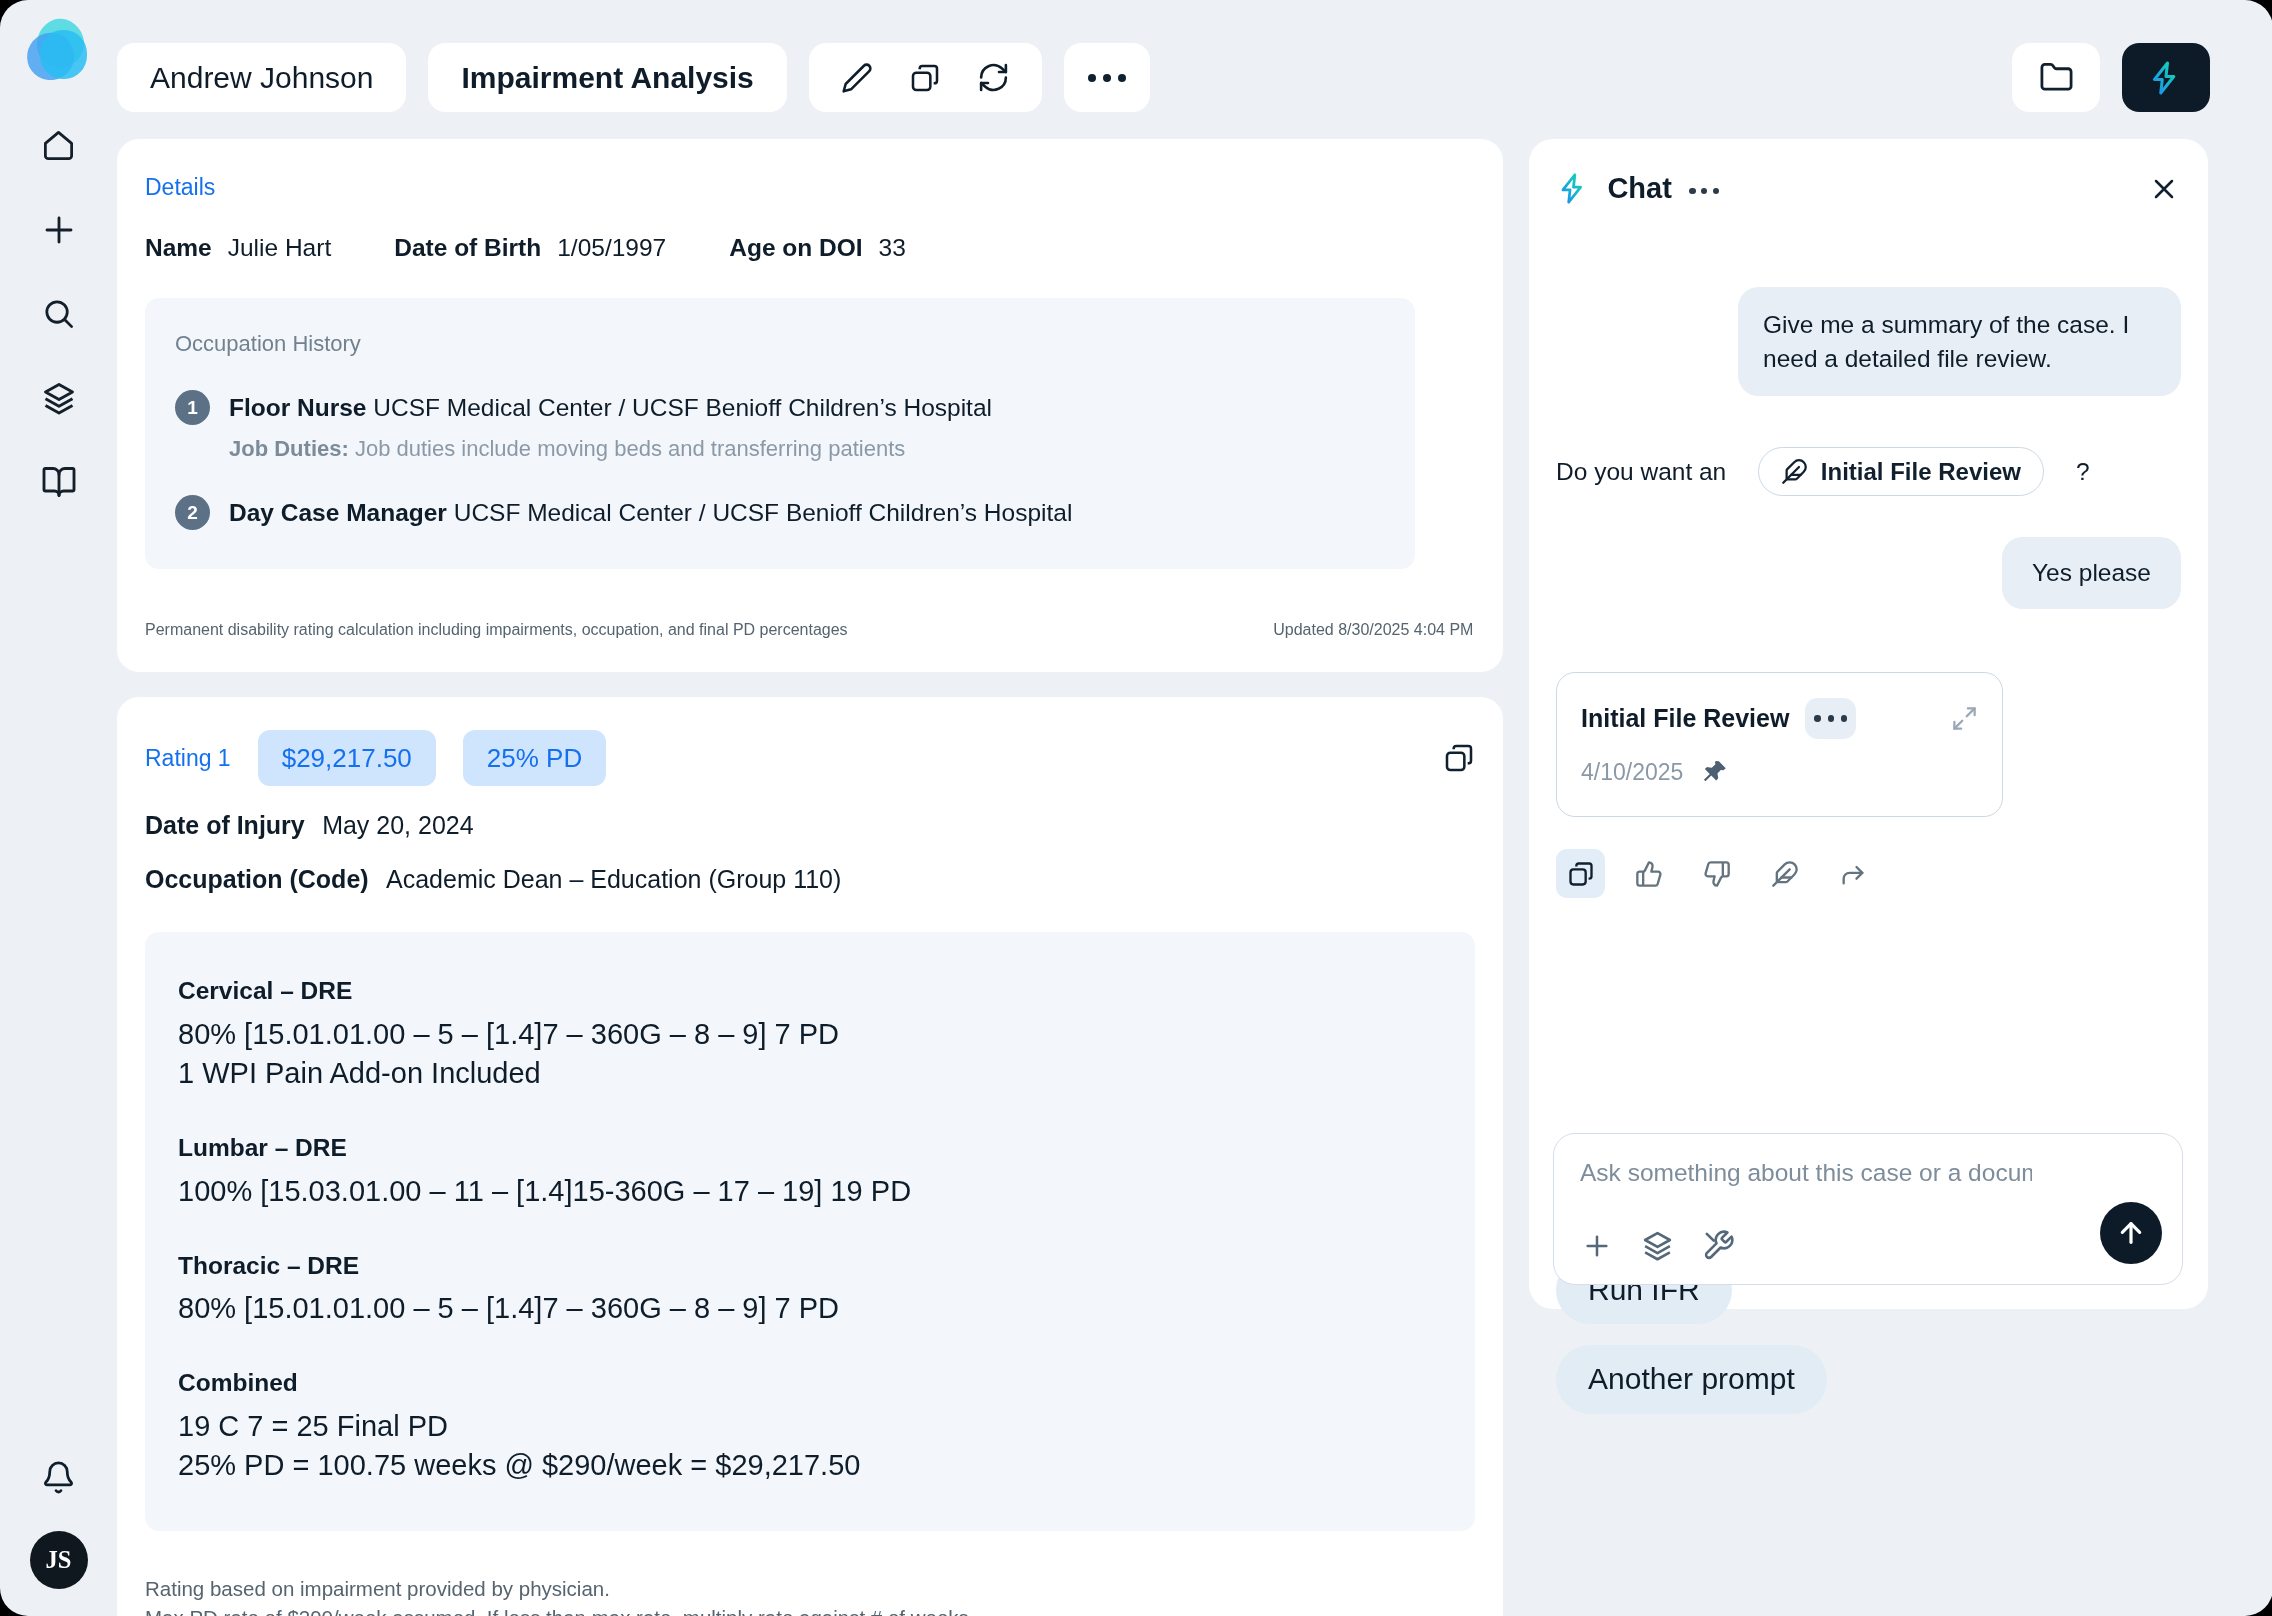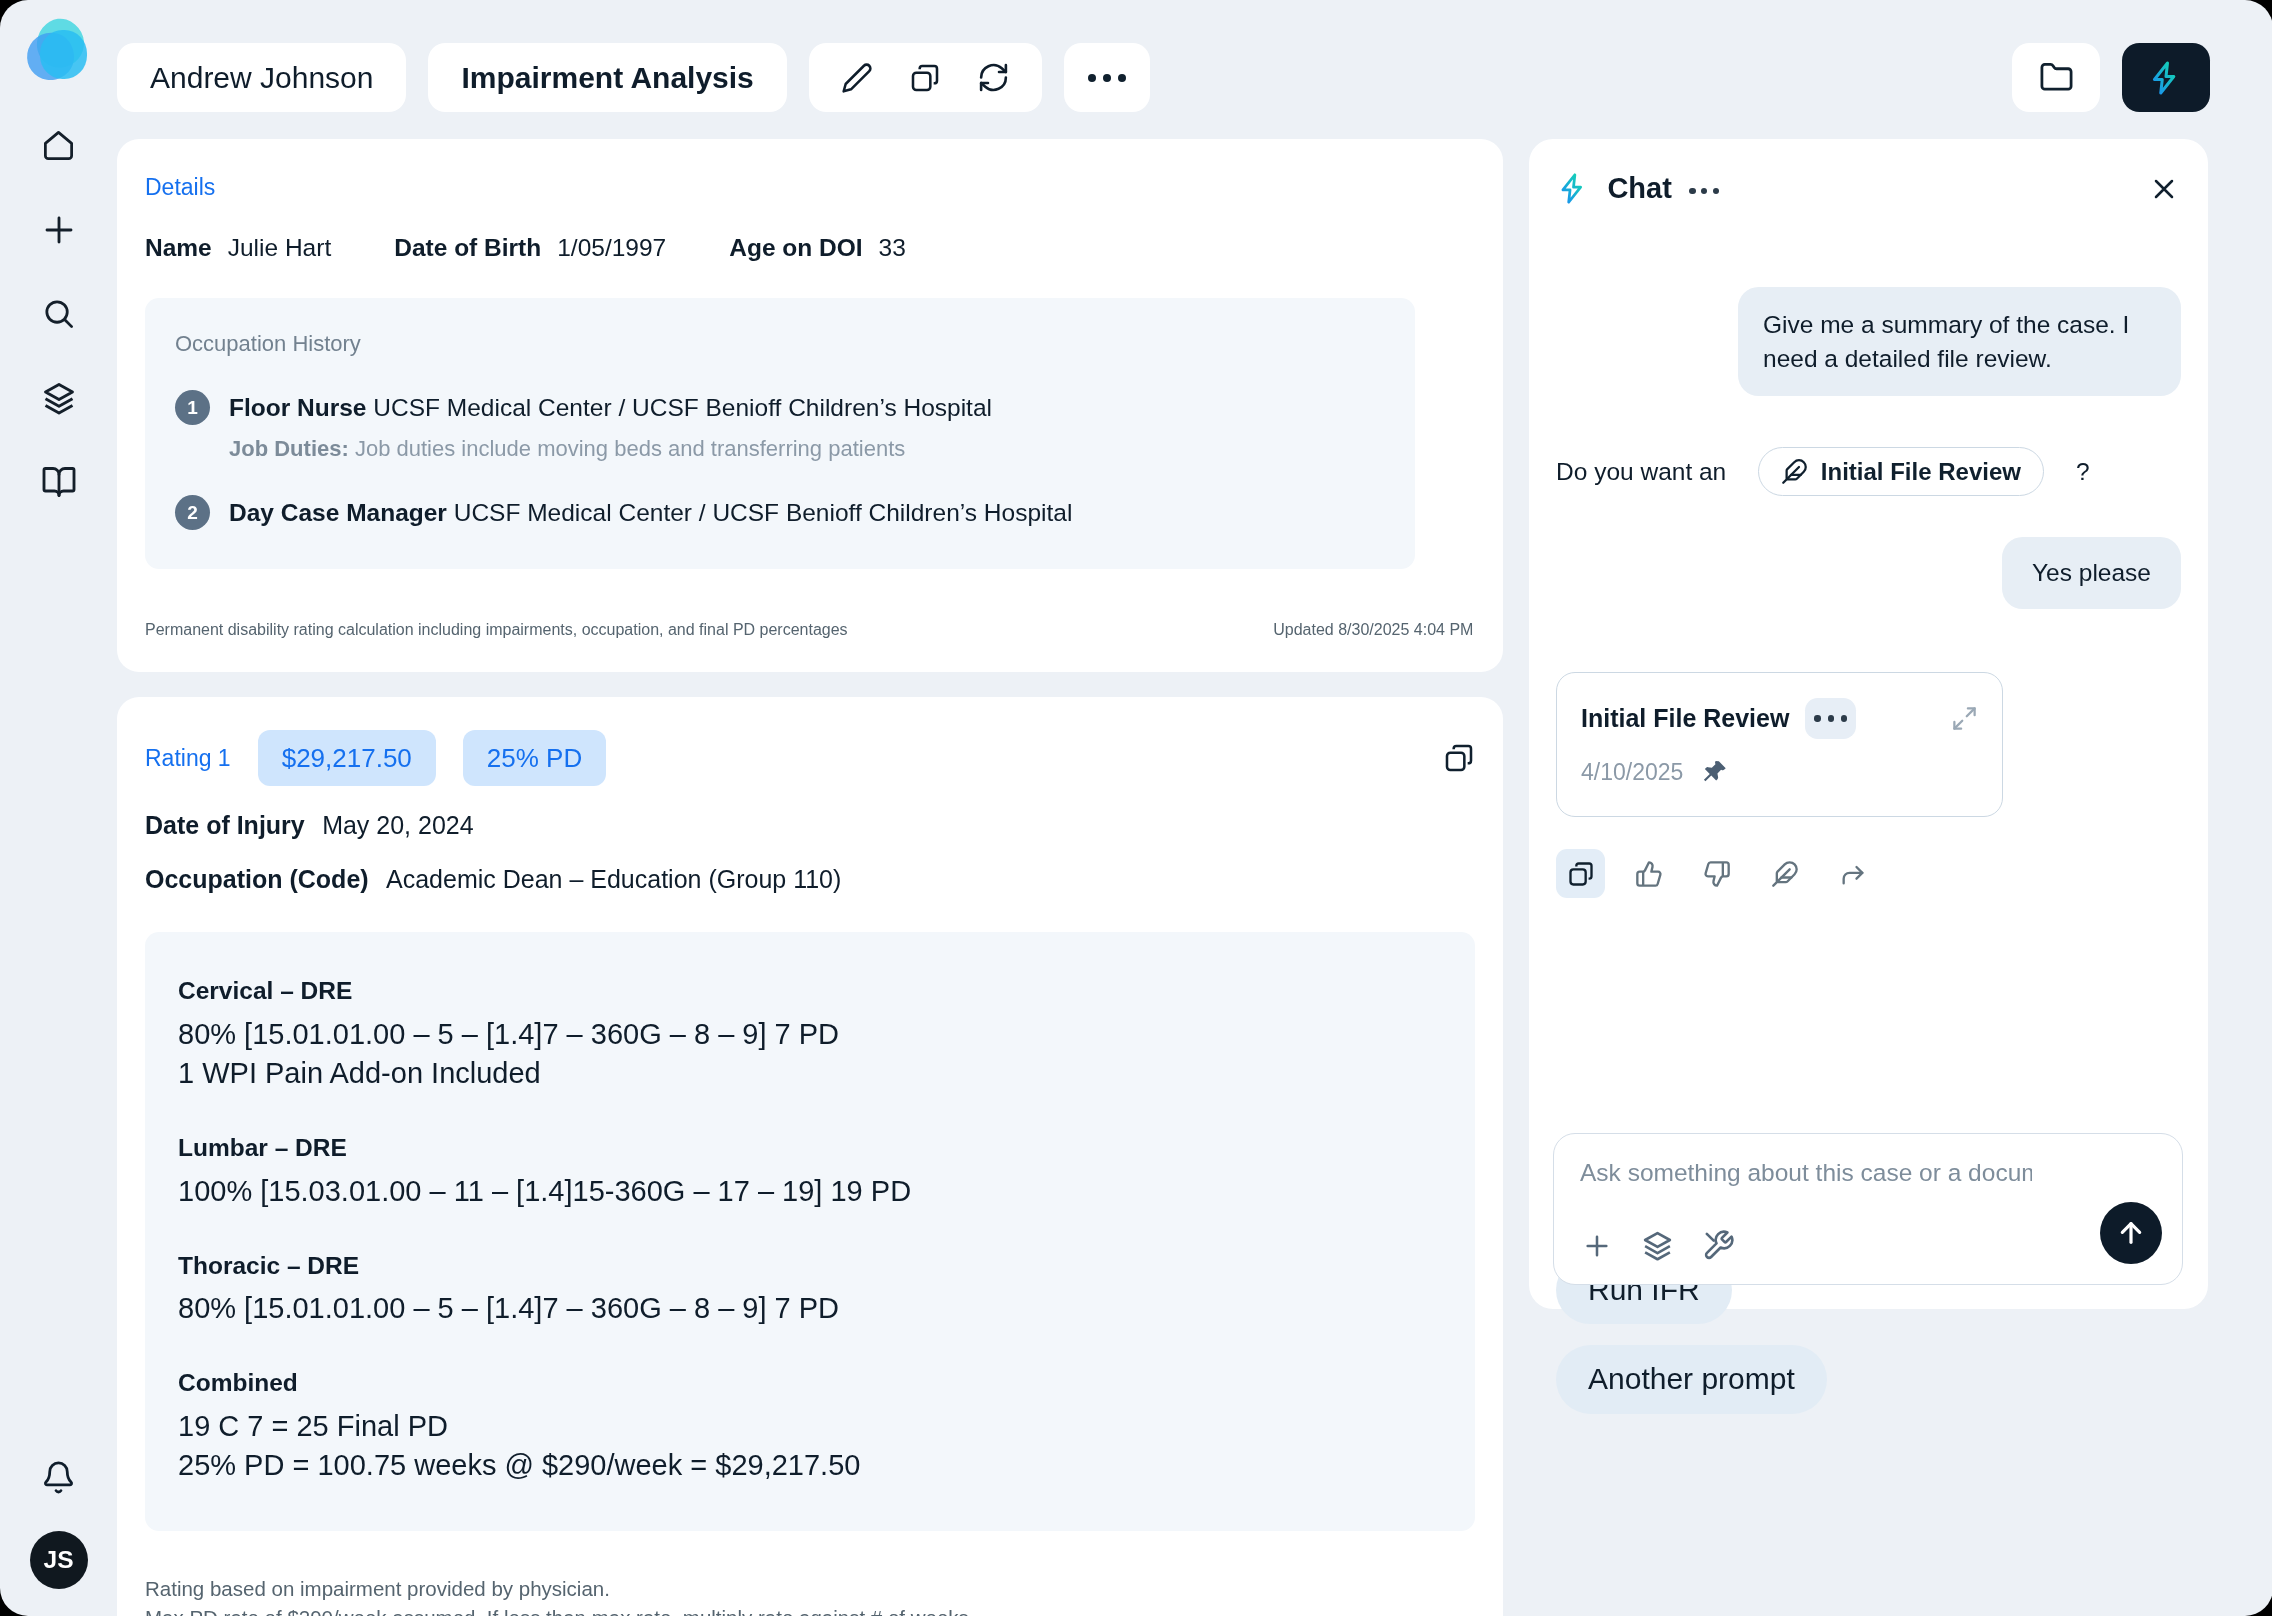--- a/index.html
+++ b/index.html
@@ -8,21 +8,21 @@
   svg{display:block;}
   
   .rail{position:absolute;left:0;top:0;width:117px;height:100%;}
   .logo{position:absolute;left:27px;top:19px;width:63px;height:66px;}
   .logo span{position:absolute;display:block;}
   .logo .b1{left:9.5px;top:0;width:47px;height:49px;background:#2fd3de;opacity:.75;border-radius:46% 54% 52% 48%/50%;transform:rotate(18deg);}
   .logo .b2{left:0;top:14px;width:47px;height:47px;background:#3f9df2;opacity:.8;border-radius:52% 48% 50% 50%;transform:rotate(-14deg);}
   .logo .b3{left:12.6px;top:11px;width:47px;height:49px;background:#29bdf2;opacity:.85;border-radius:48%;}
   .rail-nav{position:absolute;left:0;top:125px;width:117px;display:flex;flex-direction:column;align-items:center;gap:43px;color:#141f2a;}
   .rail-ic{width:41px;height:41px;display:flex;align-items:center;justify-content:center;cursor:pointer;}
-  .rail-bottom{position:absolute;left:0;bottom:27px;width:117px;display:flex;flex-direction:column;align-items:center;gap:33px;}
+  .rail-bottom{position:absolute;left:0;bottom:27px;width:117px;display:flex;flex-direction:column;align-items:center;gap:33px;font-family:Liberation Serif, serif;}
   .avatar{width:58px;height:58px;border-radius:50%;background:#10181f;color:#fff;font-size:24.5px;font-weight:700;
           display:flex;align-items:center;justify-content:center;}
   
   .topbar{position:absolute;left:117px;top:43px;right:63px;height:69px;display:flex;align-items:center;gap:22px;}
   .pill{background:#fff;border-radius:17.4px;height:69px;display:flex;align-items:center;padding:0 33px;box-sizing:border-box;}
   .pill-name{font-size:30px;}
   .pill-title{font-size:30px;font-weight:700;}
   .pill-icons{gap:36px;padding:0 32px;color:#0f1d2b;}
   .pill-icons .tb-ic{cursor:pointer;}
   .pill-dots{padding:0 24px;}

